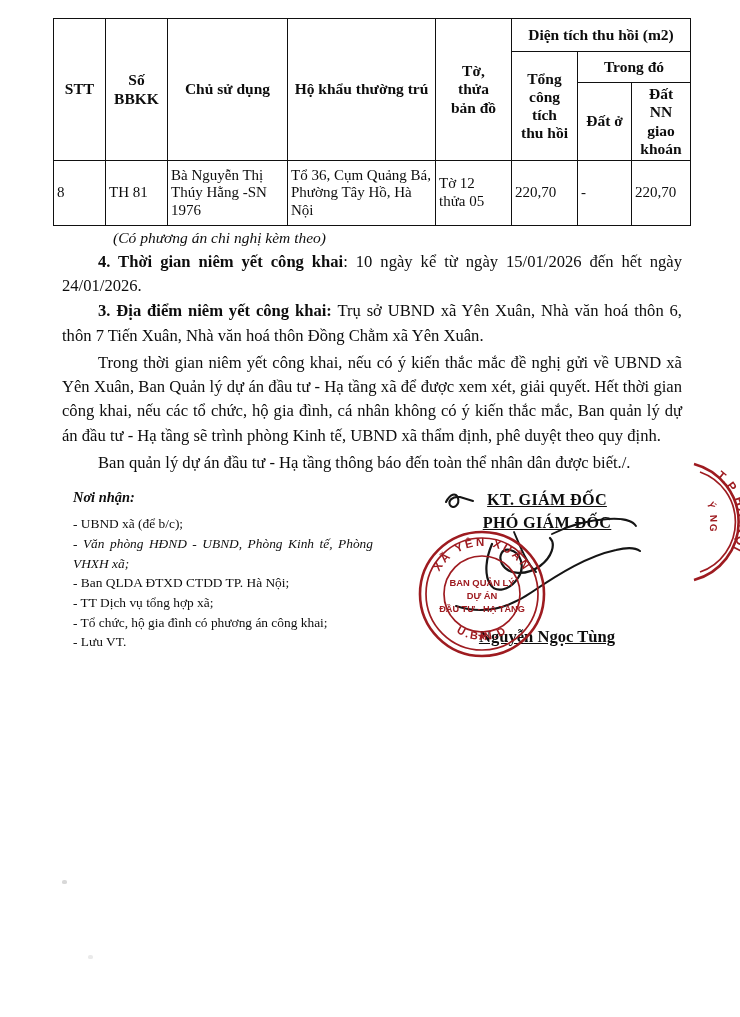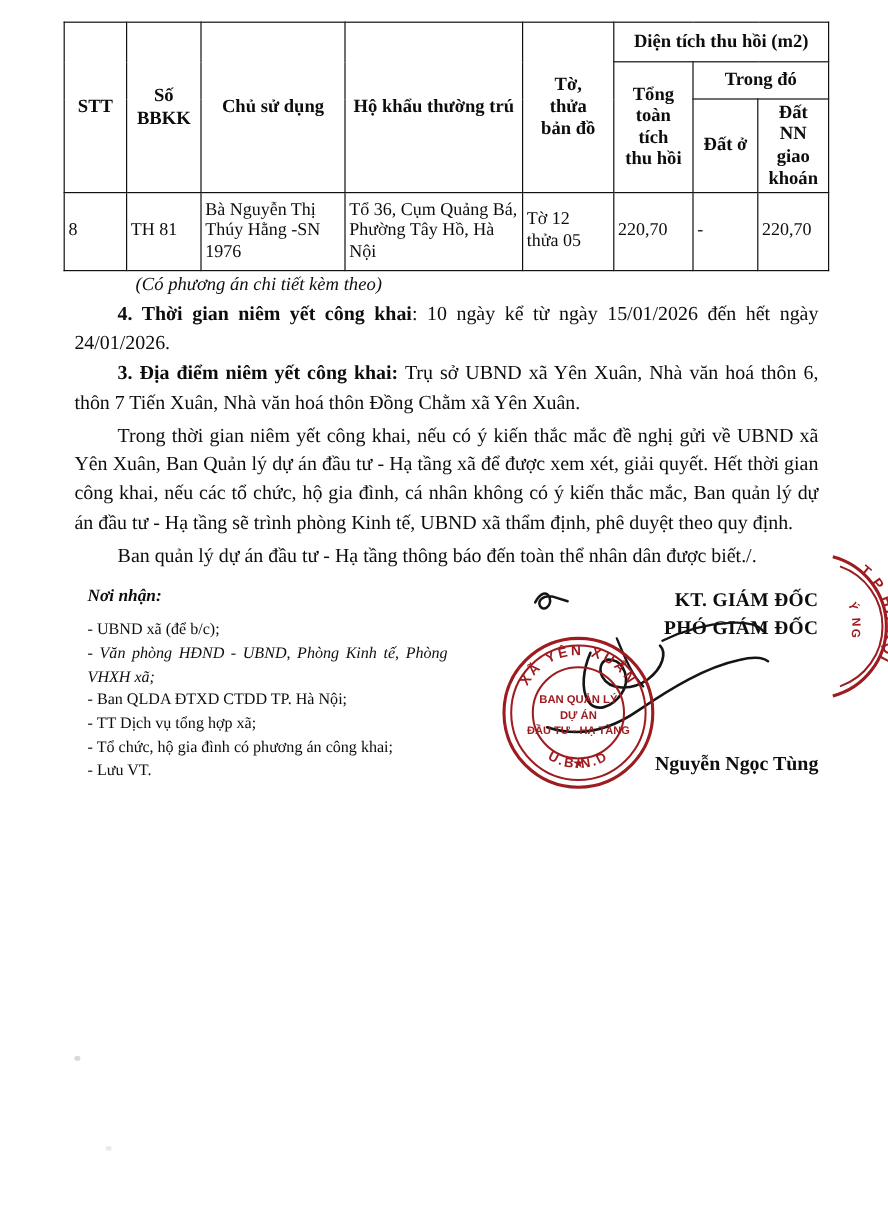--- a/index.html
+++ b/index.html
@@ -110,21 +110,22 @@
   .recipients .ritem.justify {
     text-align: justify;
     font-style: italic;
   }
 
   .sign-block {
     position: absolute;
     left: 350px;
     top: 2px;
     width: 270px;
-    text-align: right;
+    text-align: center;
+    text-decoration: underline;
   }
   .sign-title {
     font-weight: bold;
     font-size: 16.2px;
     letter-spacing: 0.3px;
     line-height: 1.42;
   }
   .sign-name {
     margin-top: 92px;
     font-weight: bold;
@@ -193,21 +194,21 @@
           <th rowspan="3">
             <span>Tờ,</span><br>
             <span>thửa</span><br>
             <span>bản đồ</span>
           </th>
           <th colspan="3" style="height:28px;">Diện tích thu hồi (m2)</th>
         </tr>
         <tr>
           <th rowspan="2">
             <span>Tổng</span><br>
-            <span>toàn</span><br>
+            <span>công</span><br>
             <span>tích</span><br>
             <span>thu hồi</span>
           </th>
           <th colspan="2" style="height:26px;">Trong đó</th>
         </tr>
         <tr>
           <th>Đất ở</th>
           <th>
             <span>Đất</span><br>
             <span>NN</span><br>
@@ -227,21 +228,21 @@
             <span>thửa 05</span>
           </td>
           <td>220,70</td>
           <td>-</td>
           <td>220,70</td>
         </tr>
       </tbody>
     </table>
   </div>
 
-  <div class="caption">(Có phương án chi tiết kèm theo)</div>
+  <div class="caption">(Có phương án chi nghị kèm theo)</div>
 
   <div class="body-text">
     <p><b>4. Thời gian niêm yết công khai</b><span>: 10 ngày kể từ ngày 15/01/2026 đến hết ngày 24/01/2026.</span></p>
     <p><b>3. Địa điểm niêm yết công khai:</b><span> Trụ sở UBND xã Yên Xuân, Nhà văn hoá thôn 6, thôn 7 Tiến Xuân, Nhà văn hoá thôn Đồng Chằm xã Yên Xuân.</span></p>
     <p class="para-gap">Trong thời gian niêm yết công khai, nếu có ý kiến thắc mắc đề nghị gửi về UBND xã Yên Xuân, Ban Quản lý dự án đầu tư - Hạ tầng xã để được xem xét, giải quyết. Hết thời gian công khai, nếu các tổ chức, hộ gia đình, cá nhân không có ý kiến thắc mắc, Ban quản lý dự án đầu tư - Hạ tầng sẽ trình phòng Kinh tế, UBND xã thẩm định, phê duyệt theo quy định.</p>
     <p class="para-gap">Ban quản lý dự án đầu tư - Hạ tầng thông báo đến toàn thể nhân dân được biết./.</p>
   </div>
 
   <div class="footer">
     <div class="recipients">

